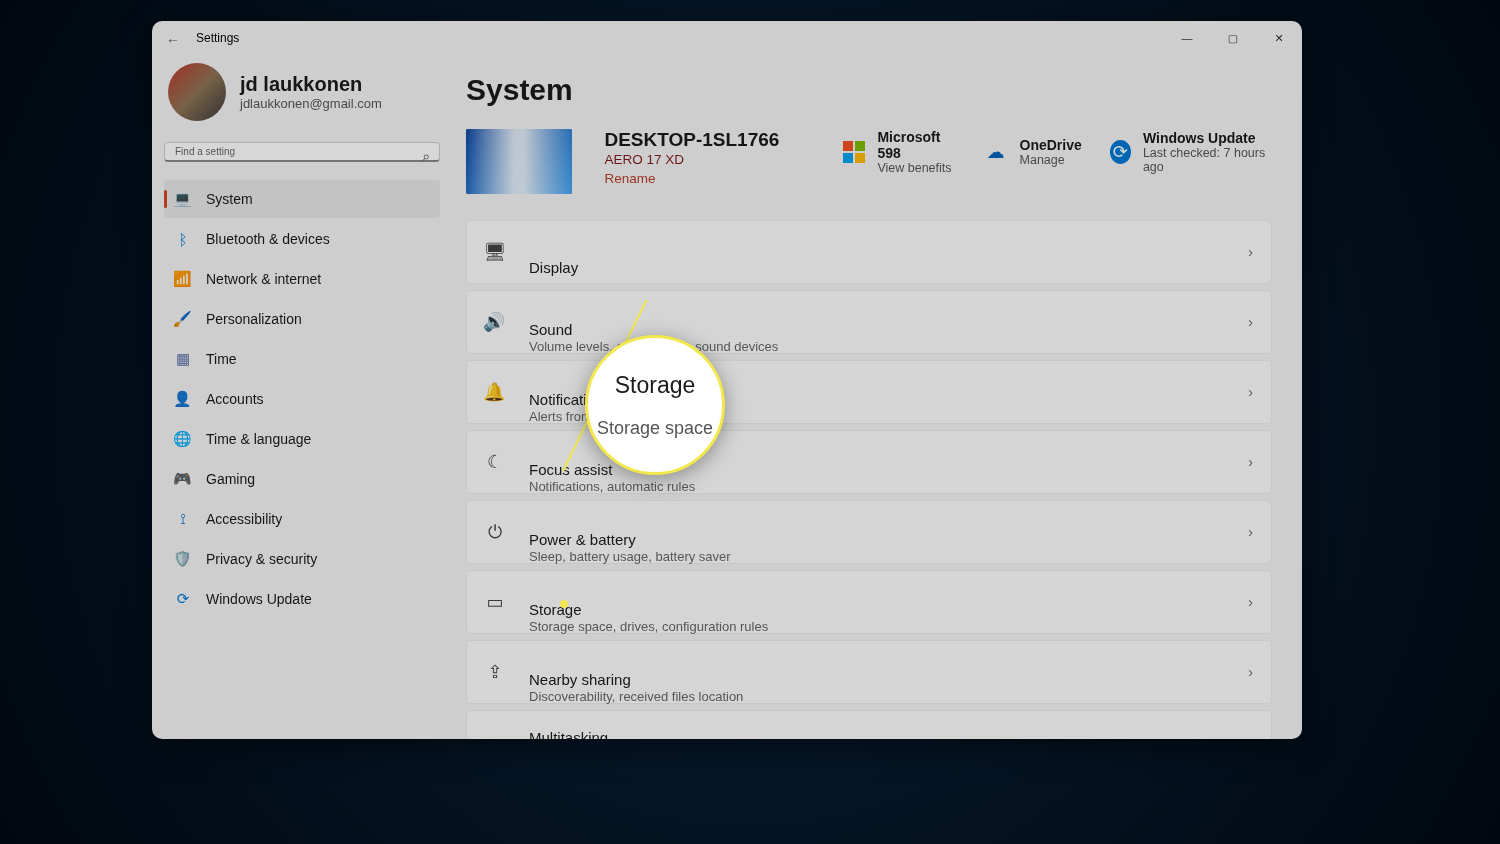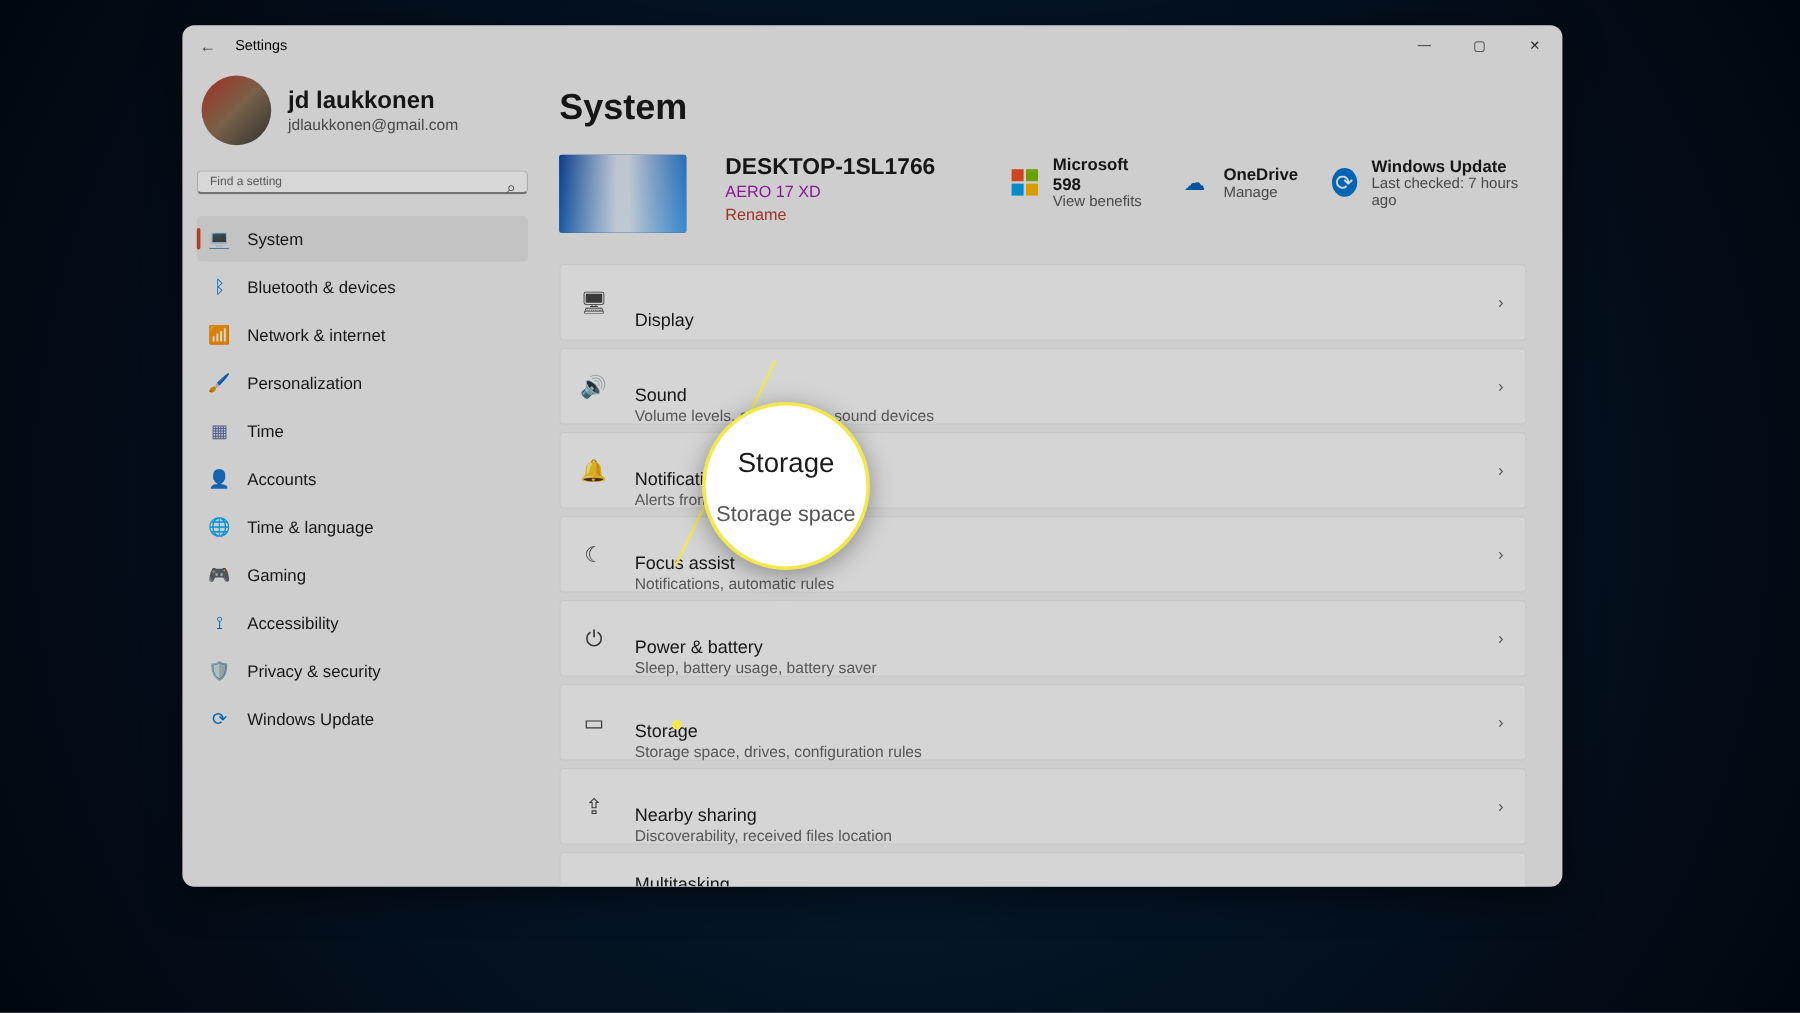--- a/index.html
+++ b/index.html
@@ -57,21 +57,21 @@
   .header-row { display:flex; align-items:flex-start; gap:32px; margin-bottom:26px; }
   .thumb { width:115px; height:65px; background:#1565a8; border-radius:2px; position:relative; overflow:hidden; }
   .thumb::after {
     content:""; position:absolute; inset:0;
     background:
       linear-gradient(to right, rgba(0,0,0,0) 0%, rgba(255,255,255,0.85) 45%, rgba(255,255,255,0.85) 55%, rgba(0,0,0,0) 100%),
       linear-gradient(135deg,#0d47a1,#42a5f5);
   }
   .device-info { flex:0 0 auto; }
   .device-name { font-size:19px; font-weight:600; color:#1a1a1a; }
-  .device-model { font-size:13.5px; color:#a21caf; margin-top:1px; }
+  .device-model { font-size:13.5px; color:#7f1d1d; margin-top:1px; }
   .rename-link { font-size:13.5px; color:#b63e2b; margin-top:4px; }
   .header-spacer { flex:1; }
   .cloud-group { display:flex; align-items:center; gap:28px; }
   .cloud-item { display:flex; align-items:center; gap:12px; }
   .ci-icon { width:24px; height:24px; display:flex; align-items:center; justify-content:center; font-size:18px; }
   .ci-title { font-size:14px; font-weight:600; color:#1a1a1a; }
   .ci-sub { font-size:12.5px; color:#555; }
   .cards { display:flex; flex-direction:column; gap:6px; overflow:hidden; }
   .card {
     background:#fbfbfb; border:1px solid #eceaea; border-radius:4px;

